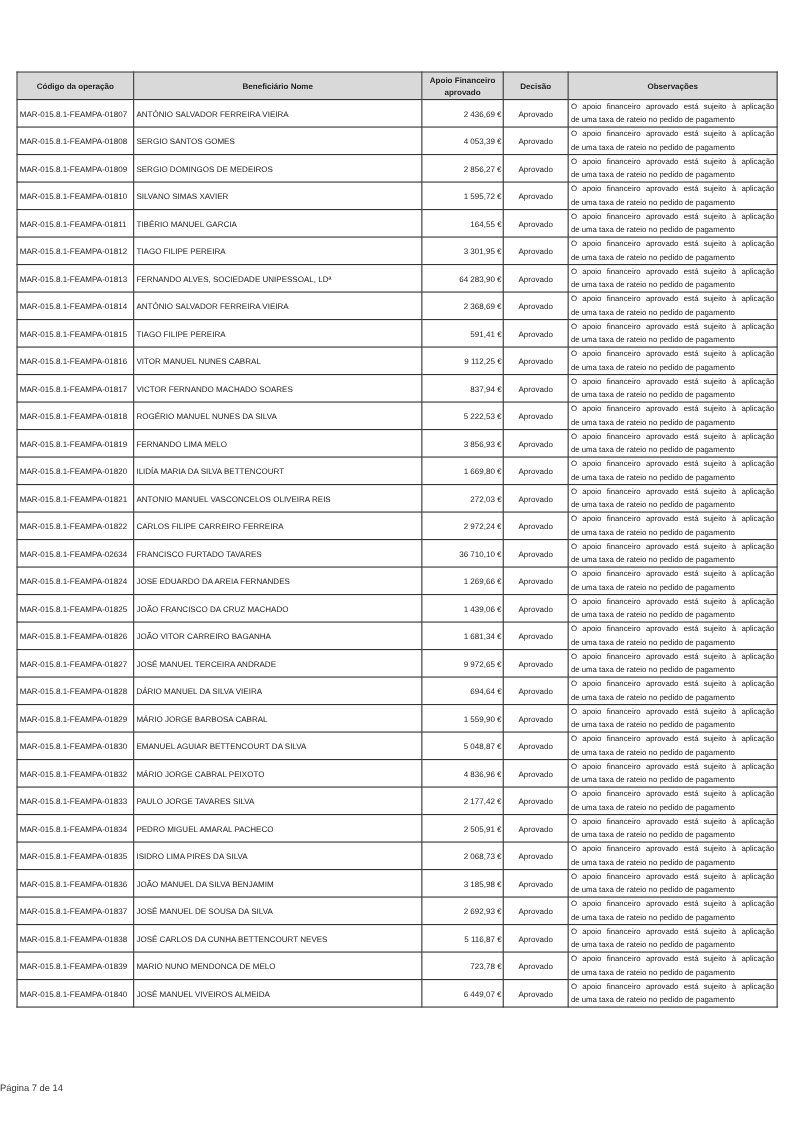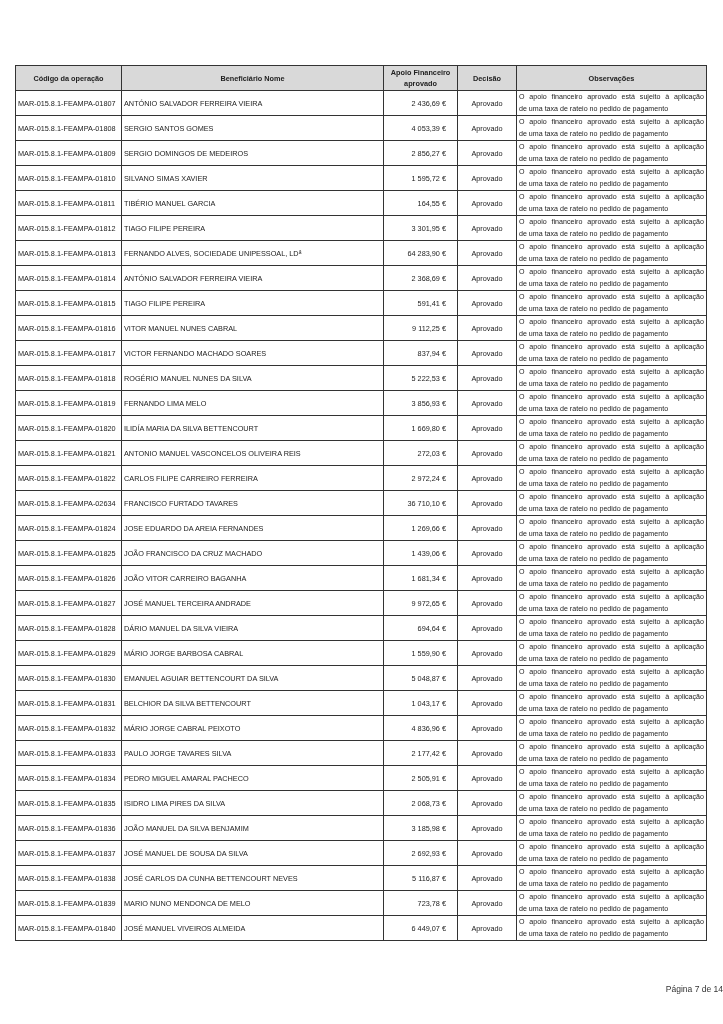--- a/index.html
+++ b/index.html
@@ -4,26 +4,26 @@
 <style>
   html, body { margin: 0; padding: 0; background: #ffffff; }
   body { width: 723px; height: 1024px; position: relative; font-family: "Liberation Sans", sans-serif; color: #222; }
   table { position: absolute; left: 15px; top: 65px; border-collapse: collapse; table-layout: fixed; width: 691px; }
   col.c1 { width: 106px; } col.c2 { width: 262px; } col.c3 { width: 74px; } col.c4 { width: 59px; } col.c5 { width: 190px; }
   th, td { border: 1px solid #333; padding: 0 2px; font-size: 7.3px; overflow: hidden; white-space: nowrap; }
   th { background: #d9d9d9; height: 24px; font-weight: bold; text-align: center; line-height: 11px; white-space: normal; }
   td { height: 24px; }
   td.code { text-align: left; }
   td.name { text-align: left; margin-left: 28px; }
-  td.amount { text-align: right; padding-right: 11px; }
+  td.amount { text-align: right; padding-right: 1px; }
   td.decision { text-align: center; }
   td.obs { white-space: normal; line-height: 12px; font-size: 7.1px; padding: 0 2px; }
   td.obs span.l1 { display: block; text-align: justify; text-align-last: justify; }
   td.obs span.l2 { display: block; }
-  .footer { position: absolute; top: 984px; left: 0; width: 723px; text-align: right; font-size: 8.5px; color: #333; }
+  .footer { position: absolute; top: 984px; left: 0; width: 723px; text-align: left; font-size: 8.5px; color: #333; }
 </style>
 </head>
 <body>
 
 <table>
   <colgroup>
       <col class="c1">
       <col class="c2">
       <col class="c3">
       <col class="c4">
@@ -273,30 +273,20 @@
         <td class="code">MAR-015.8.1-FEAMPA-01830</td>
         <td class="name">EMANUEL AGUIAR BETTENCOURT DA SILVA</td>
         <td class="amount">5 048,87 €</td>
         <td class="decision">Aprovado</td>
         <td class="obs">
           <span class="l1">O apoio financeiro aprovado está sujeito à aplicação</span>
           <span class="l2">de uma taxa de rateio no pedido de pagamento</span>
         </td>
       </tr>
       <tr>
-        <td class="code">MAR-015.8.1-FEAMPA-01831</td>
-        <td class="name">BELCHIOR DA SILVA BETTENCOURT</td>
-        <td class="amount">1 043,17 €</td>
-        <td class="decision">Aprovado</td>
-        <td class="obs">
-          <span class="l1">O apoio financeiro aprovado está sujeito à aplicação</span>
-          <span class="l2">de uma taxa de rateio no pedido de pagamento</span>
-        </td>
-      </tr>
-      <tr>
         <td class="code">MAR-015.8.1-FEAMPA-01832</td>
         <td class="name">MÁRIO JORGE CABRAL PEIXOTO</td>
         <td class="amount">4 836,96 €</td>
         <td class="decision">Aprovado</td>
         <td class="obs">
           <span class="l1">O apoio financeiro aprovado está sujeito à aplicação</span>
           <span class="l2">de uma taxa de rateio no pedido de pagamento</span>
         </td>
       </tr>
       <tr>

